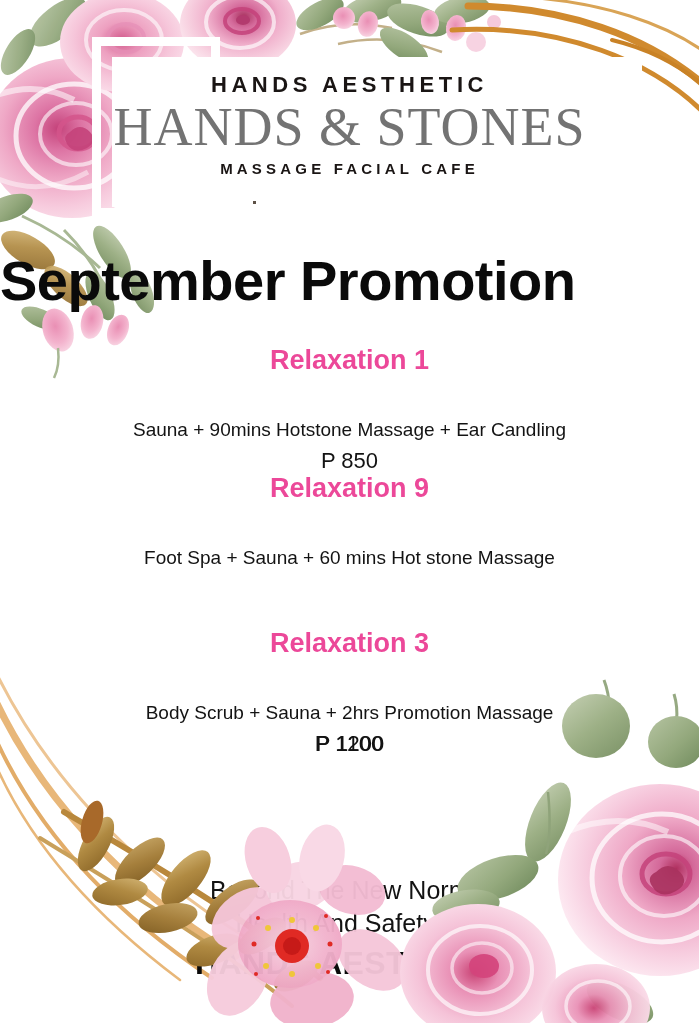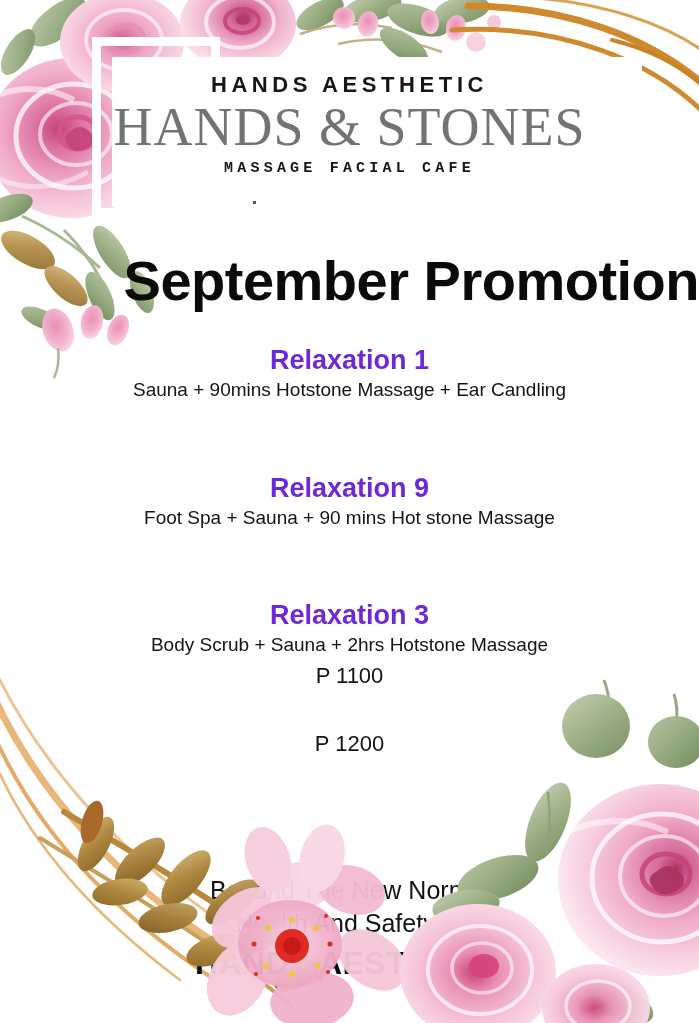--- a/index.html
+++ b/index.html
@@ -68,69 +68,70 @@
     font-size: 54px;
     letter-spacing: 1px;
     font-family: "Liberation Serif", serif;
     color: #737373;
   }
   .logo-sub {
     top: 160px;
     font-size: 15px;
     font-weight: 600;
     letter-spacing: 4.2px;
-    font-family: Liberation Mono, monospace;
+    font-family: Liberation Sans, sans-serif;
     text-align: center;
   }
   .logo-dot {
     position: absolute;
     left: 253px;
     top: 201px;
     width: 3px;
     height: 3px;
     background: #5d5146;
     z-index: 6;
   }
 
   
   .promo-title {
     position: absolute;
     left: 0;
     top: 248px;
     width: 699px;
-    text-align: right;
+    text-align: left;
     font-size: 56px;
     font-weight: 700;
     color: #0a0a0a;
     letter-spacing: -0.5px;
     font-family: "Liberation Sans", sans-serif;
     z-index: 6;
   }
 
   
   .pkg {
     position: absolute;
     left: 0;
     width: 699px;
     text-align: center;
     z-index: 6;
   }
   .pkg-name {
     font-size: 27px;
     font-weight: 700;
-    color: #6d28d9;
+    color: #ec4899;
     line-height: 1.15;
     font-family: "Liberation Sans", sans-serif;
   }
   .pkg-desc {
     font-size: 19px;
     font-weight: 400;
     color: #131313;
     line-height: 1.5;
     font-family: "Liberation Sans", sans-serif;
+    margin-top: 40px;
   }
   .pkg-price {
     font-size: 22px;
     font-weight: 400;
     color: #131313;
     line-height: 1.45;
     font-family: "Liberation Sans", sans-serif;
   }
 
   
@@ -301,30 +302,31 @@
     <div class="logo-text logo-top">HANDS AESTHETIC</div>
     <div class="logo-text logo-main">HANDS &amp; STONES</div>
     <div class="logo-text logo-sub">MASSAGE FACIAL CAFE</div>
     <div class="logo-dot"></div>
 
     <div class="promo-title">September Promotion</div>
 
     <div class="pkg" style="top:345px;">
       <div class="pkg-name">Relaxation 1</div>
       <div class="pkg-desc">Sauna + 90mins Hotstone Massage + Ear Candling</div>
+      <div class="pkg-price">P 850</div>
     </div>
 
     <div class="pkg" style="top:473px;">
       <div class="pkg-name">Relaxation 9</div>
-      <div class="pkg-desc">Foot Spa + Sauna + 90 mins Hot stone Massage</div>
+      <div class="pkg-desc">Foot Spa + Sauna + 60 mins Hot stone Massage</div>
     </div>
 
-    <div class="pkg" style="top:600px;">
+    <div class="pkg" style="top:628px;">
       <div class="pkg-name">Relaxation 3</div>
-      <div class="pkg-desc">Body Scrub + Sauna + 2hrs Hotstone Massage</div>
+      <div class="pkg-desc">Body Scrub + Sauna + 2hrs Promotion Massage</div>
       <div class="pkg-price">P 1100</div>
     </div>
 
     <div class="pkg" style="top:728px;">
       <div class="pkg-price">P 1200</div>
     </div>
 
     <div class="footer">
       <div class="footer-line">Beyond The New Normal</div>
       <div class="footer-line">Health And Safety at</div>

